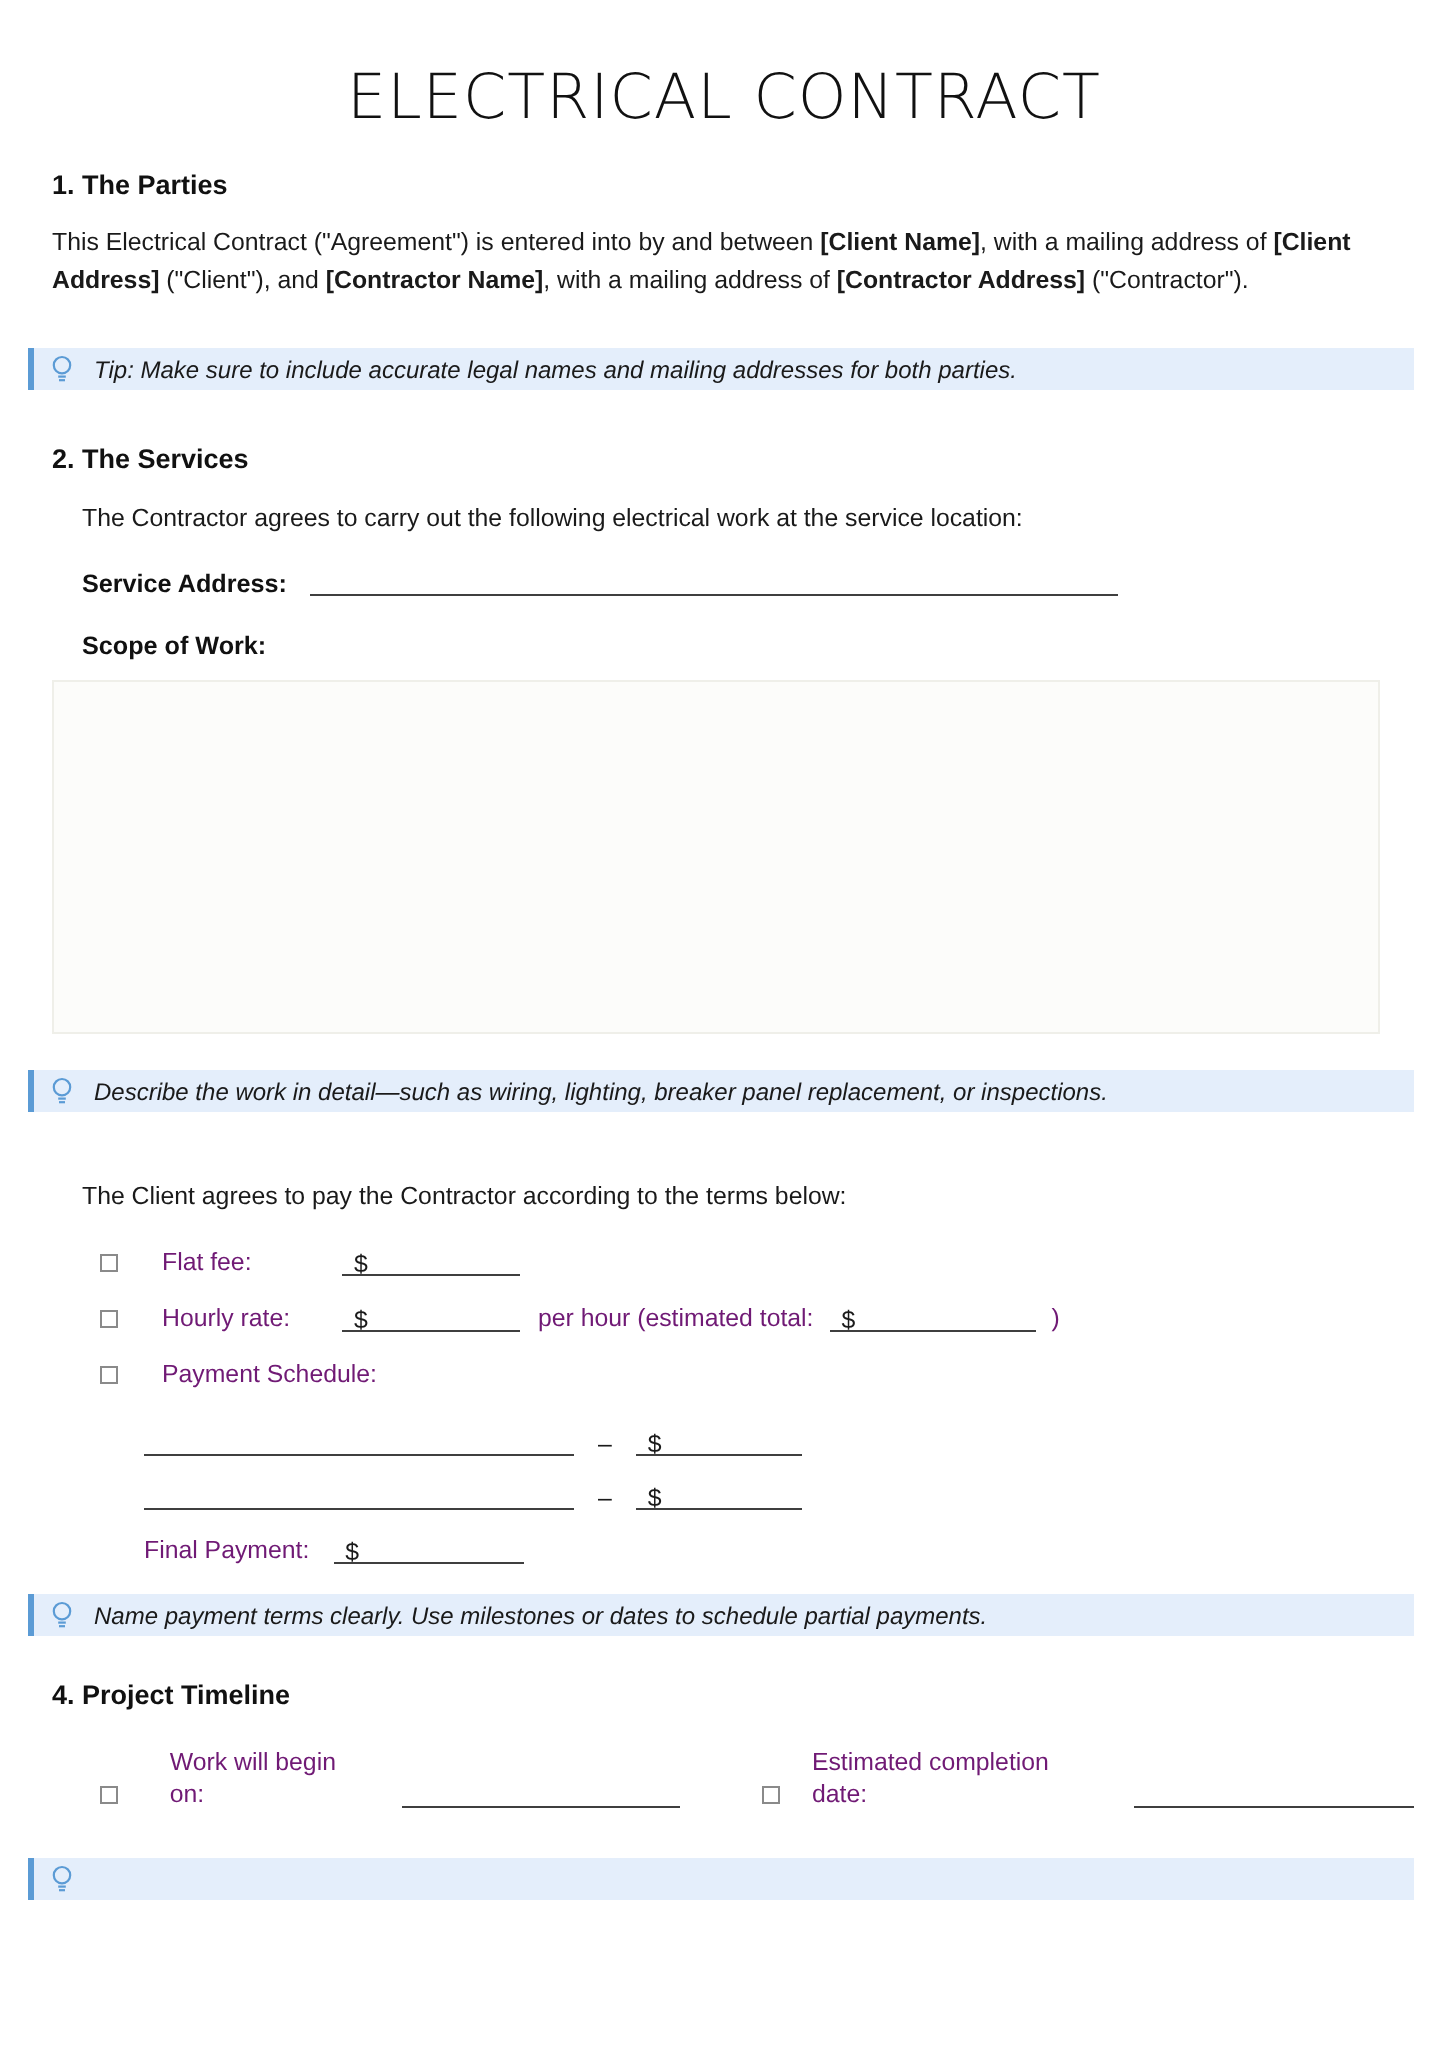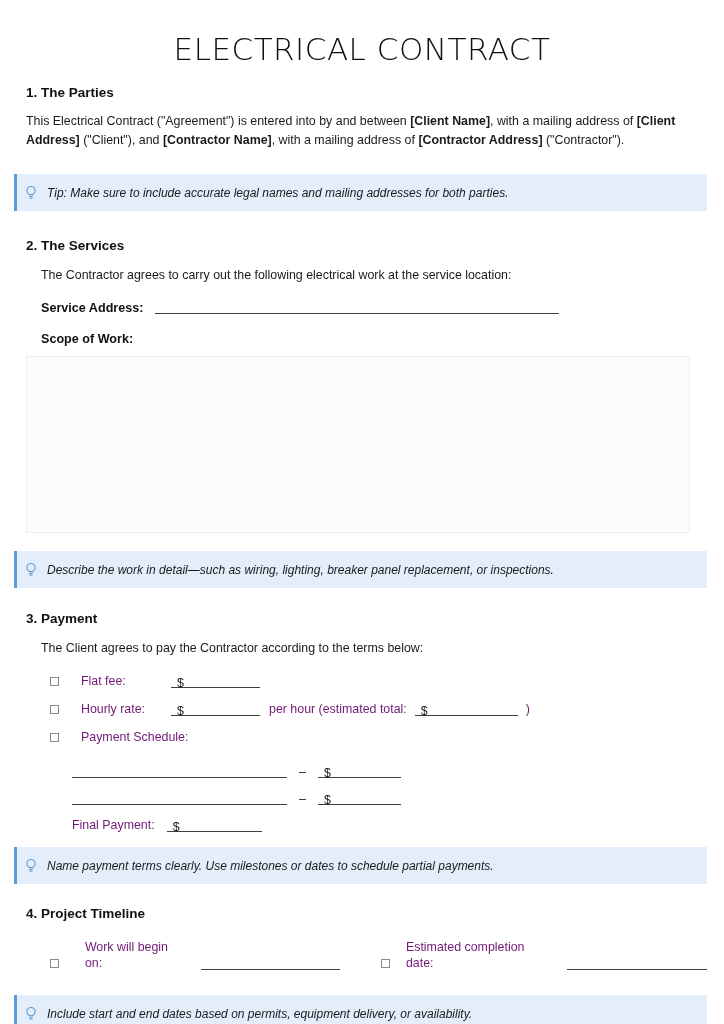--- a/index.html
+++ b/index.html
@@ -56,21 +56,21 @@
     padding: 0 3px 0 9px;
     text-align: left;
   }
   .para b, .bold { font-weight: bold; }
 
   
   .tip {
     background: #e4eefb;
     border-left: 3px solid #5b9bd5;
     box-sizing: border-box;
-    height: 37px;
+    height: 21px;
     display: flex;
     align-items: center;
     padding-left: 6px;
     margin: 0 16px 0 -3px;
     width: 693px;
   }
   .tip-icon {
     width: 16px;
     height: 18px;
     flex: 0 0 16px;
@@ -193,21 +193,20 @@
       <svg width="12" height="16" viewBox="0 0 12 16" fill="none" xmlns="http://www.w3.org/2000/svg">
         <circle cx="6" cy="5.6" r="4.1" stroke="#5b9bd5" stroke-width="1.1" fill="none"></circle>
         <line x1="4.1" y1="11.3" x2="7.9" y2="11.3" stroke="#5b9bd5" stroke-width="1.1"></line>
         <line x1="4.5" y1="13.1" x2="7.5" y2="13.1" stroke="#5b9bd5" stroke-width="1.1"></line>
       </svg>
     </span>
     <span class="tip-text">Describe the work in detail—such as wiring, lighting, breaker panel replacement, or inspections.</span>
   </div>
 
   <div style="height:22px"></div>
-  <div class="section-heading">3. Payment</div>
 
   <div style="height:11px"></div>
   <p class="para" style="padding-left:24px">The Client agrees to pay the Contractor according to the terms below:</p>
 
   <div style="height:15px"></div>
   <div class="row" style="padding-left:33px">
     <span class="cbox" style="margin-bottom:3px"></span>
     <span class="label-n" style="margin-left:22px; width:90px;">Flat fee:</span>
     <span class="fieldline" style="width:89px; margin-bottom:1px;"><span class="dollar">$</span></span>
   </div>
@@ -275,16 +274,15 @@
 
   <div style="height:24px"></div>
   <div class="tip">
     <span class="tip-icon">
       <svg width="12" height="16" viewBox="0 0 12 16" fill="none" xmlns="http://www.w3.org/2000/svg">
         <circle cx="6" cy="5.6" r="4.1" stroke="#5b9bd5" stroke-width="1.1" fill="none"></circle>
         <line x1="4.1" y1="11.3" x2="7.9" y2="11.3" stroke="#5b9bd5" stroke-width="1.1"></line>
         <line x1="4.5" y1="13.1" x2="7.5" y2="13.1" stroke="#5b9bd5" stroke-width="1.1"></line>
       </svg>
     </span>
-    <span class="tip-text">Include start and end dates based on permits, equipment delivery, or availability.</span>
   </div>
 
 </div>
 
 </body></html>

